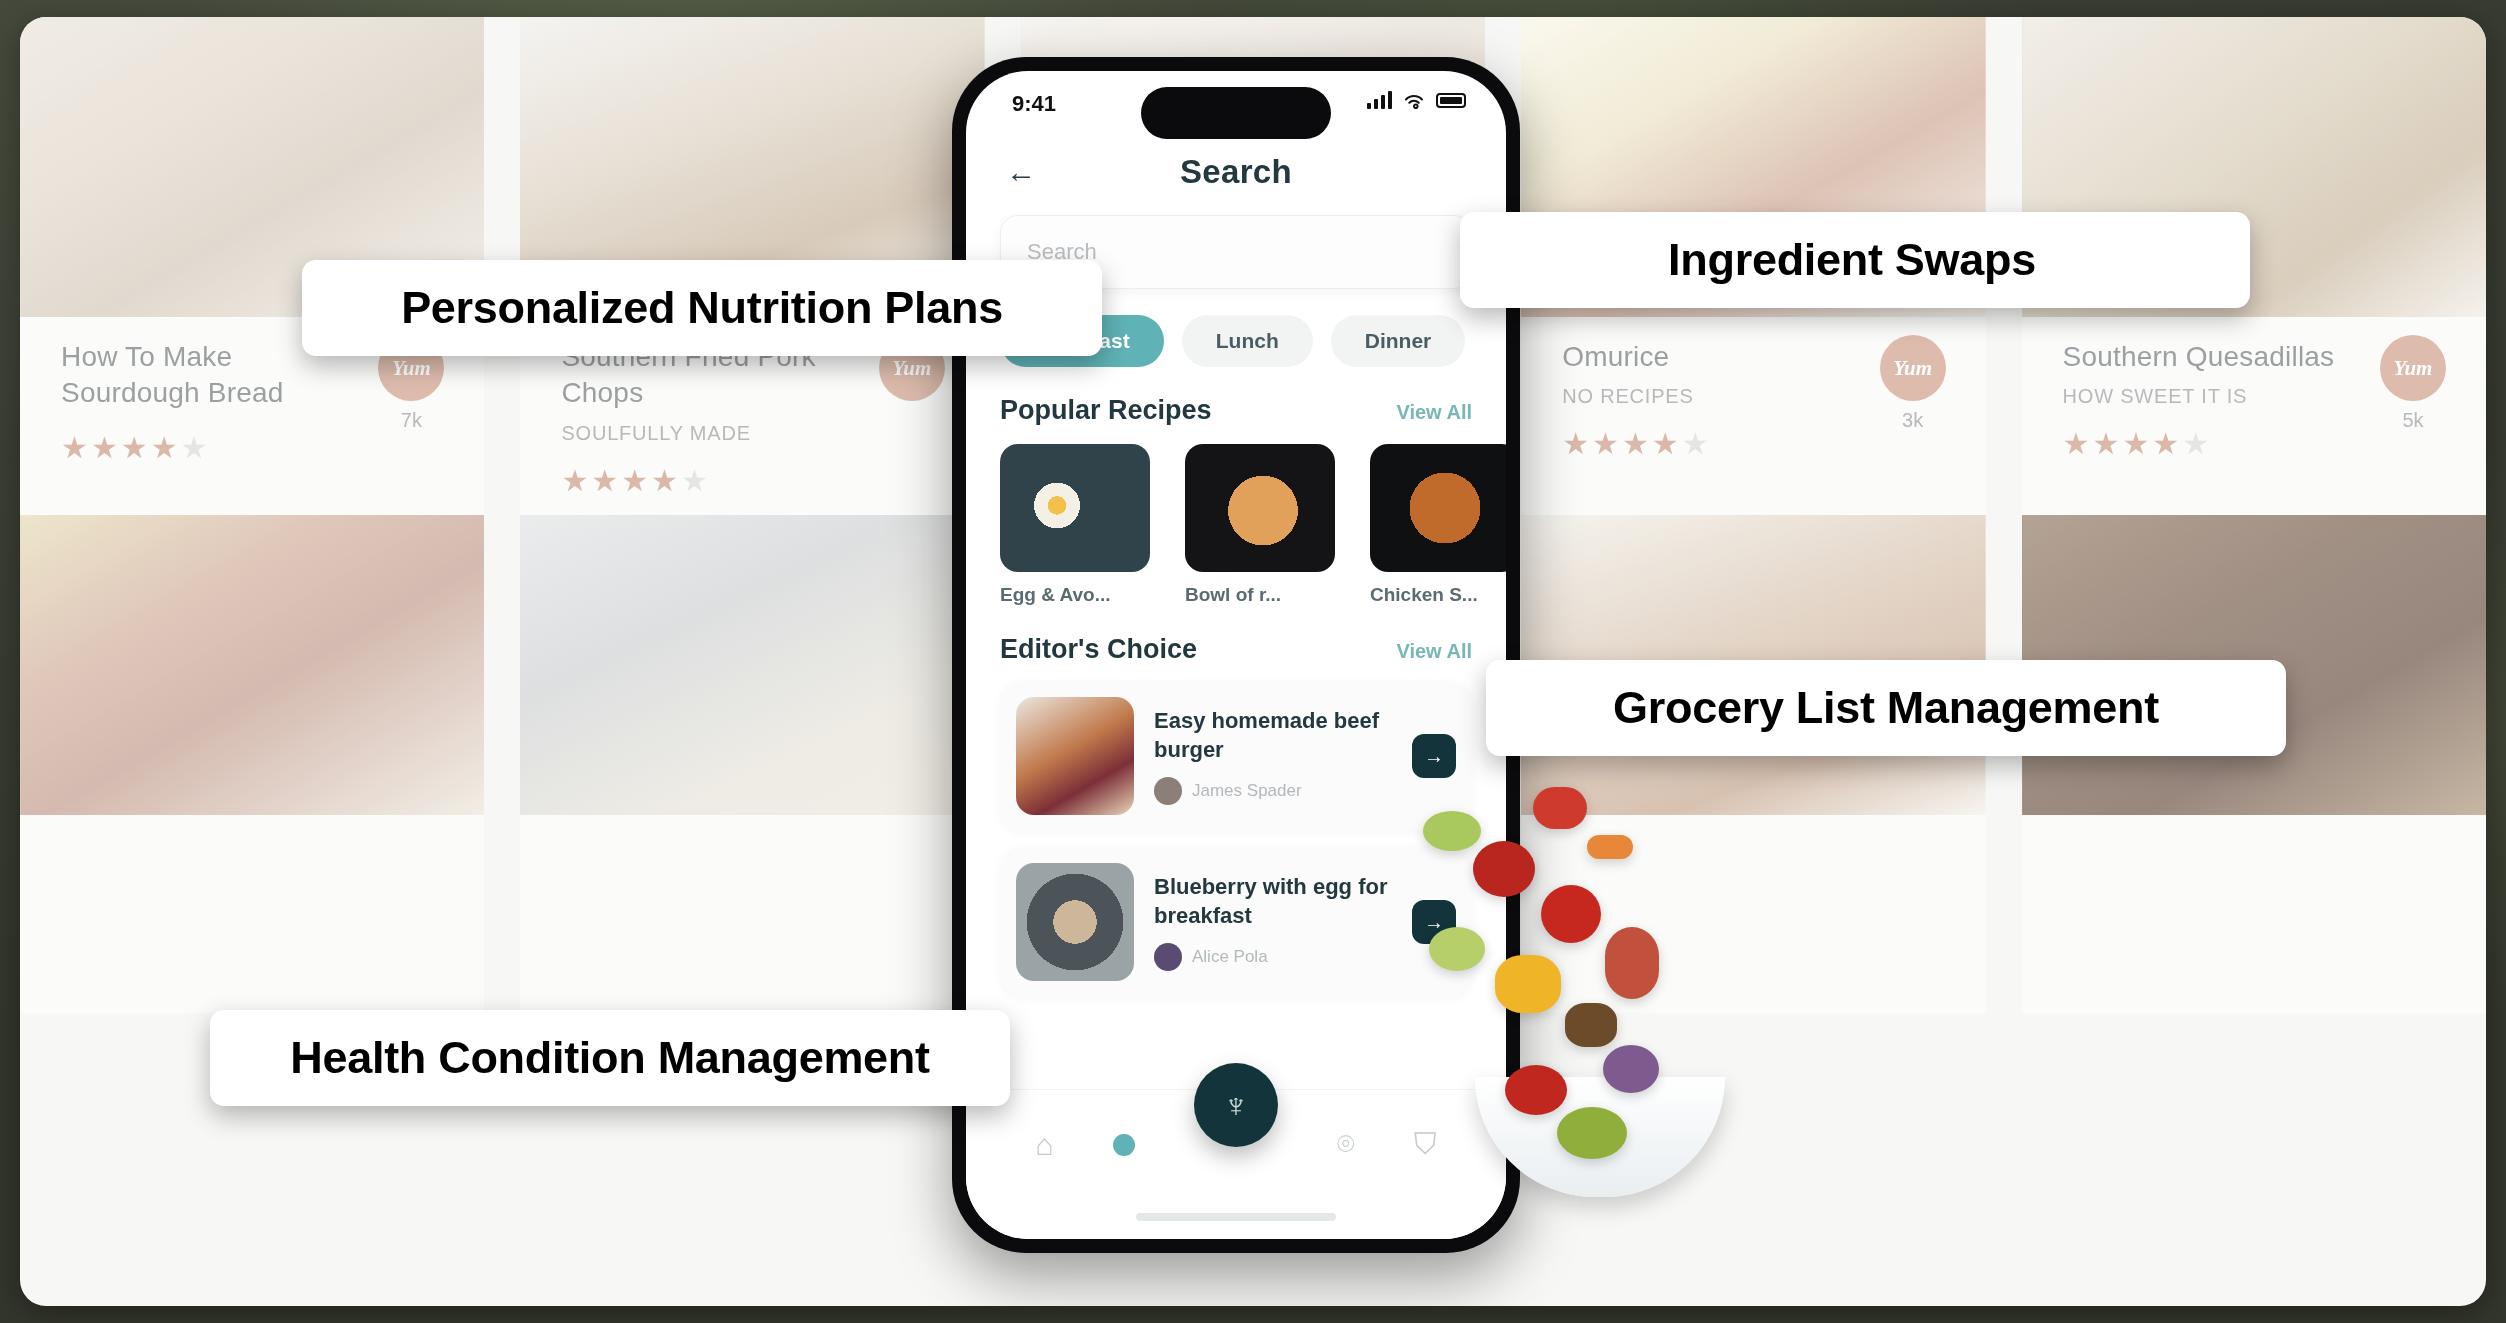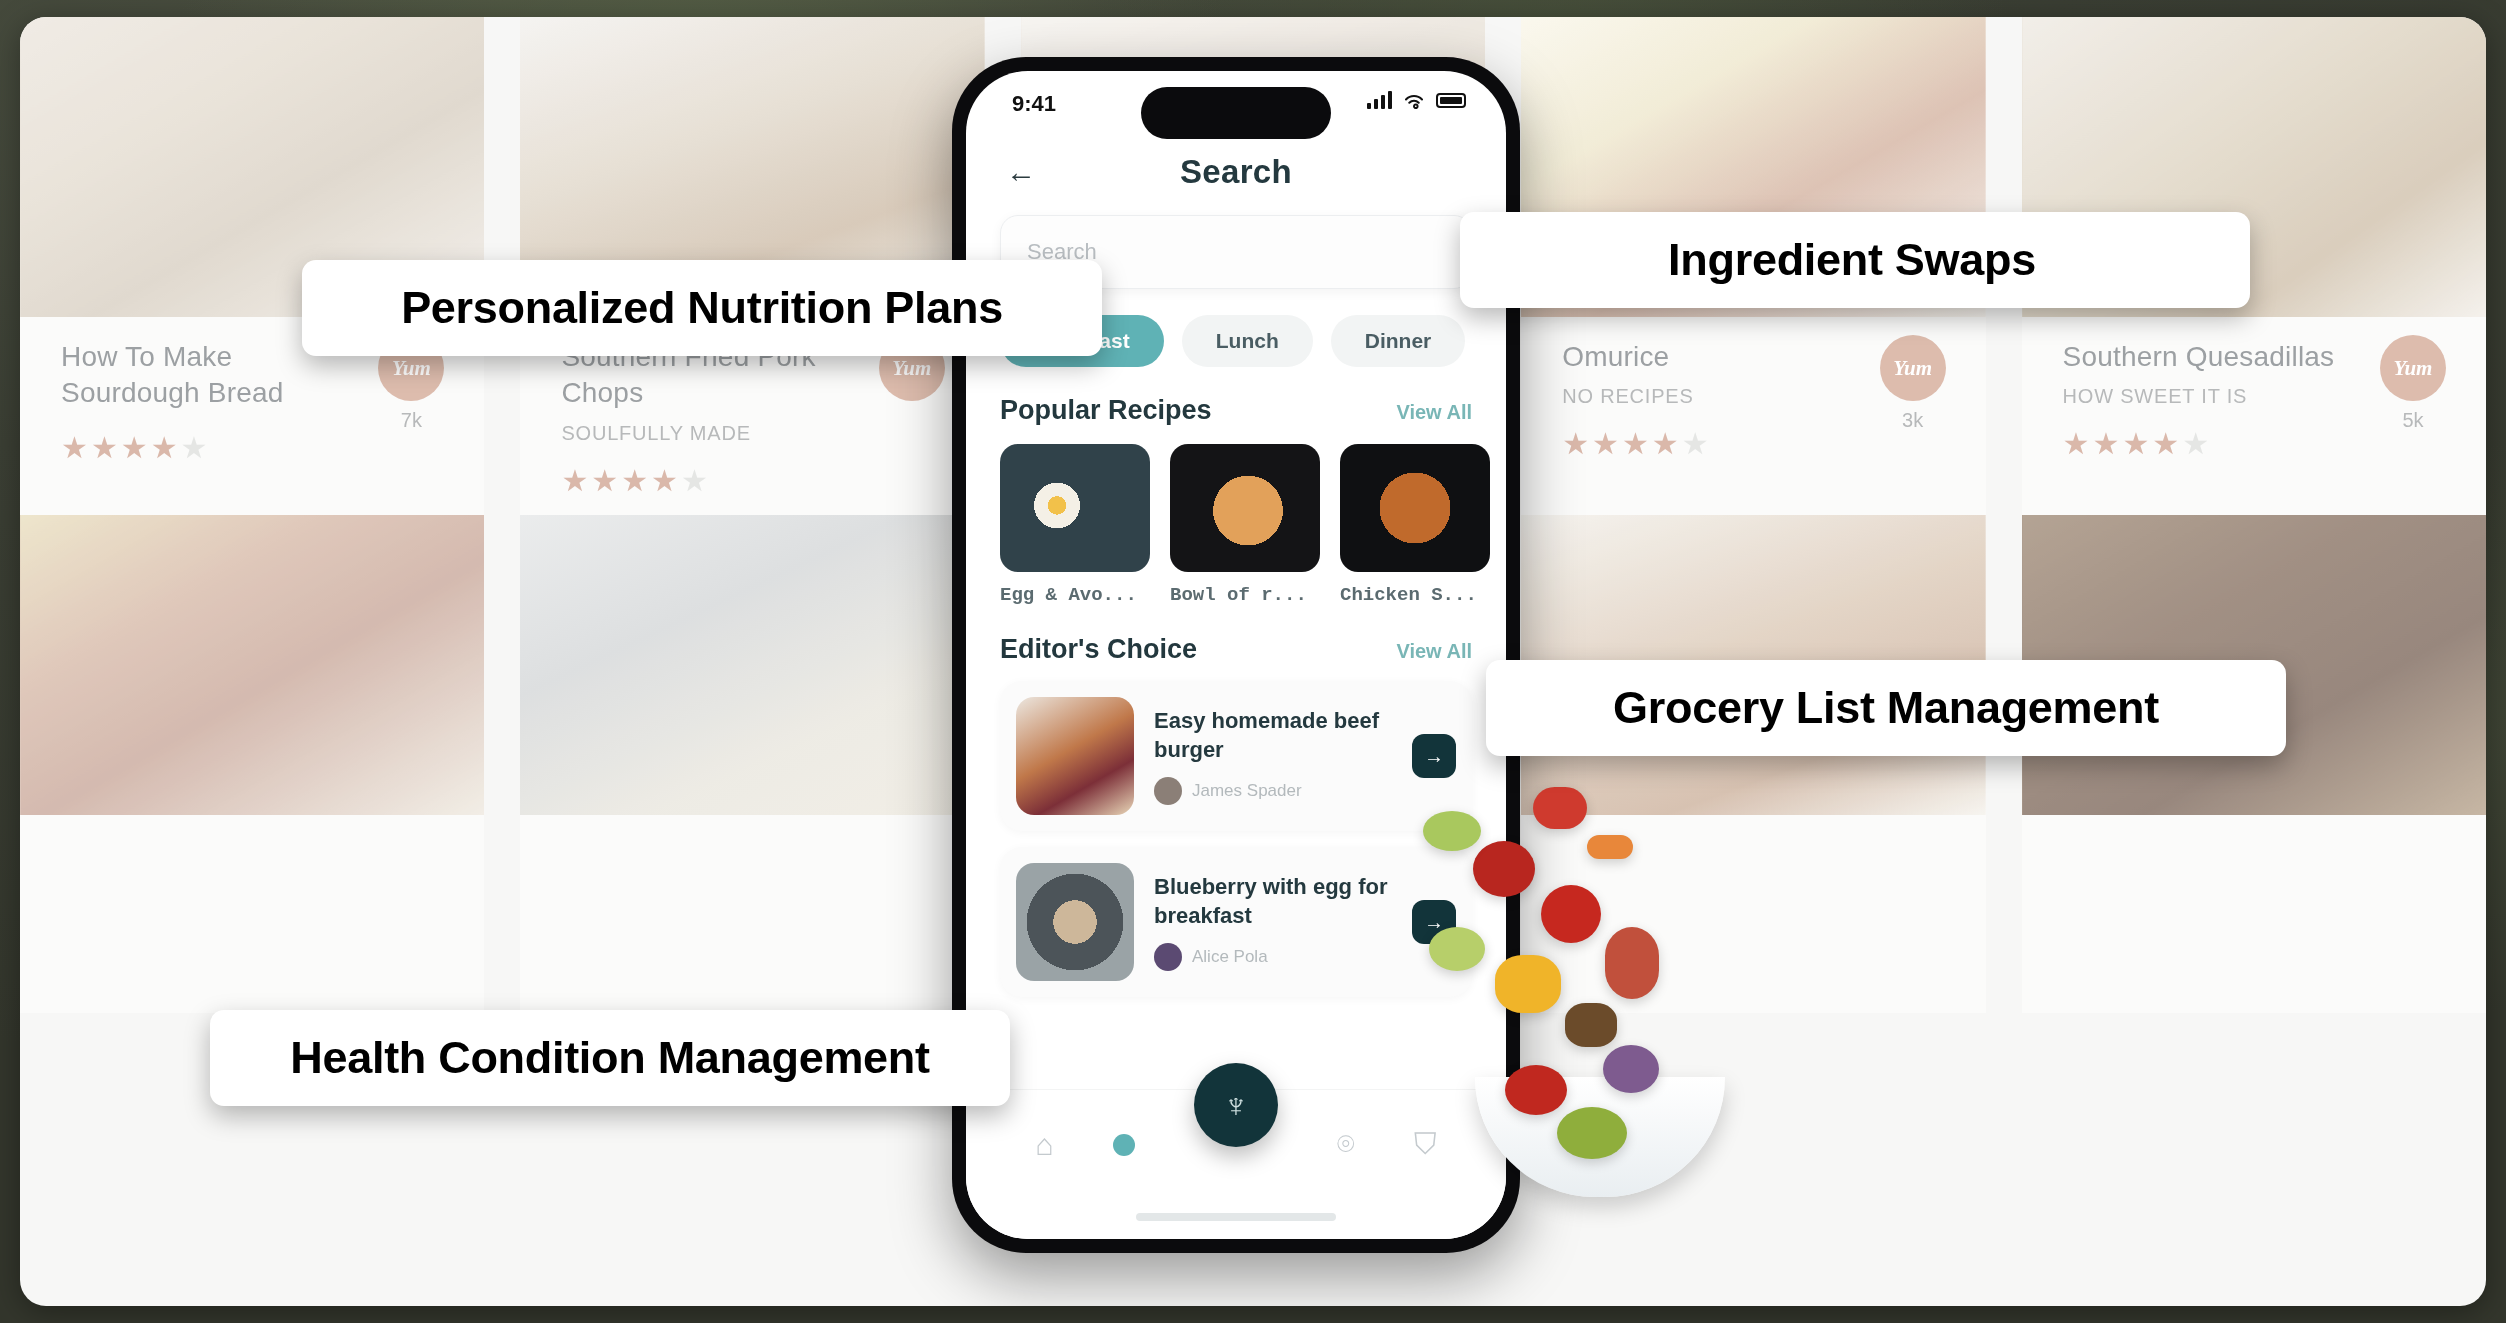--- a/index.html
+++ b/index.html
@@ -157,21 +157,21 @@
   }
   .chip.active { background: #5fb2b5; color: #ffffff; }
 
   .sec-head {
     display: flex; align-items: baseline; justify-content: space-between;
     padding: 28px 34px 0;
   }
   .sec-title { font-size: 27px; font-weight: 700; color: #23383e; }
   .sec-link { font-size: 20px; color: #79b6b6; font-weight: 700; }
 
-  .pop-row { display: flex; gap: 20px; padding: 18px 34px 0; font-family: Liberation Mono, monospace; }
+  .pop-row { display: flex; gap: 35px; padding: 18px 34px 0; }
   .pop-card { width: 150px; }
   .pop-img {
     width: 150px; height: 128px; border-radius: 18px;
     background: #1c1c1e; background-size: cover; background-position:center;
   }
   .pi1 { background-image: radial-gradient(circle at 38% 48%, #f2c14a 0 8%, #f4f0e6 8% 20%, #30424a 20% 100%); }
   .pi2 { background-image: radial-gradient(circle at 52% 52%, #e2a15a 0 34%, #141416 34% 100%); }
   .pi3 { background-image: radial-gradient(circle at 50% 50%, #c06a2c 0 36%, #0f1012 36% 100%); }
   .pop-label { margin-top: 12px; font-size: 19px; color: #5b6b70; font-weight: 600; }
 

